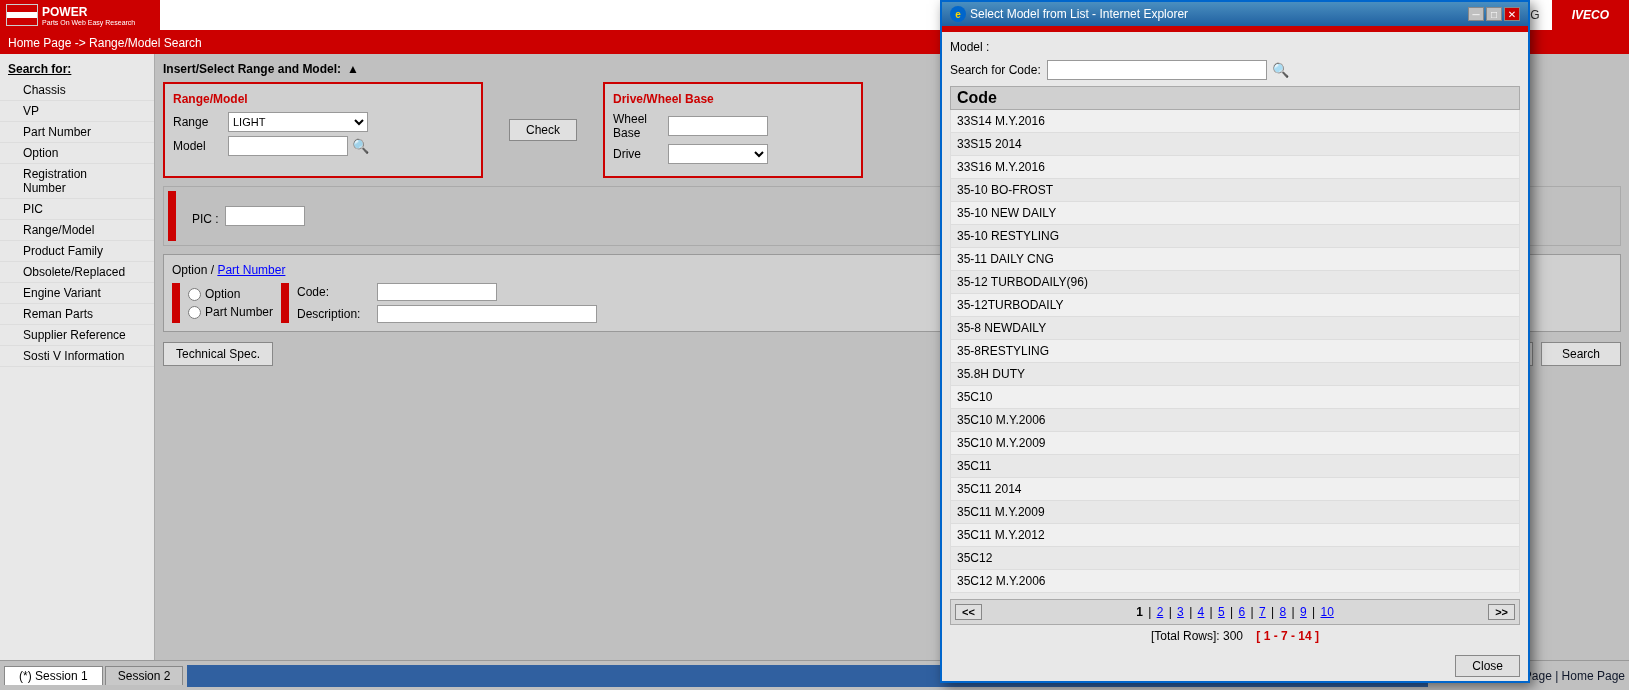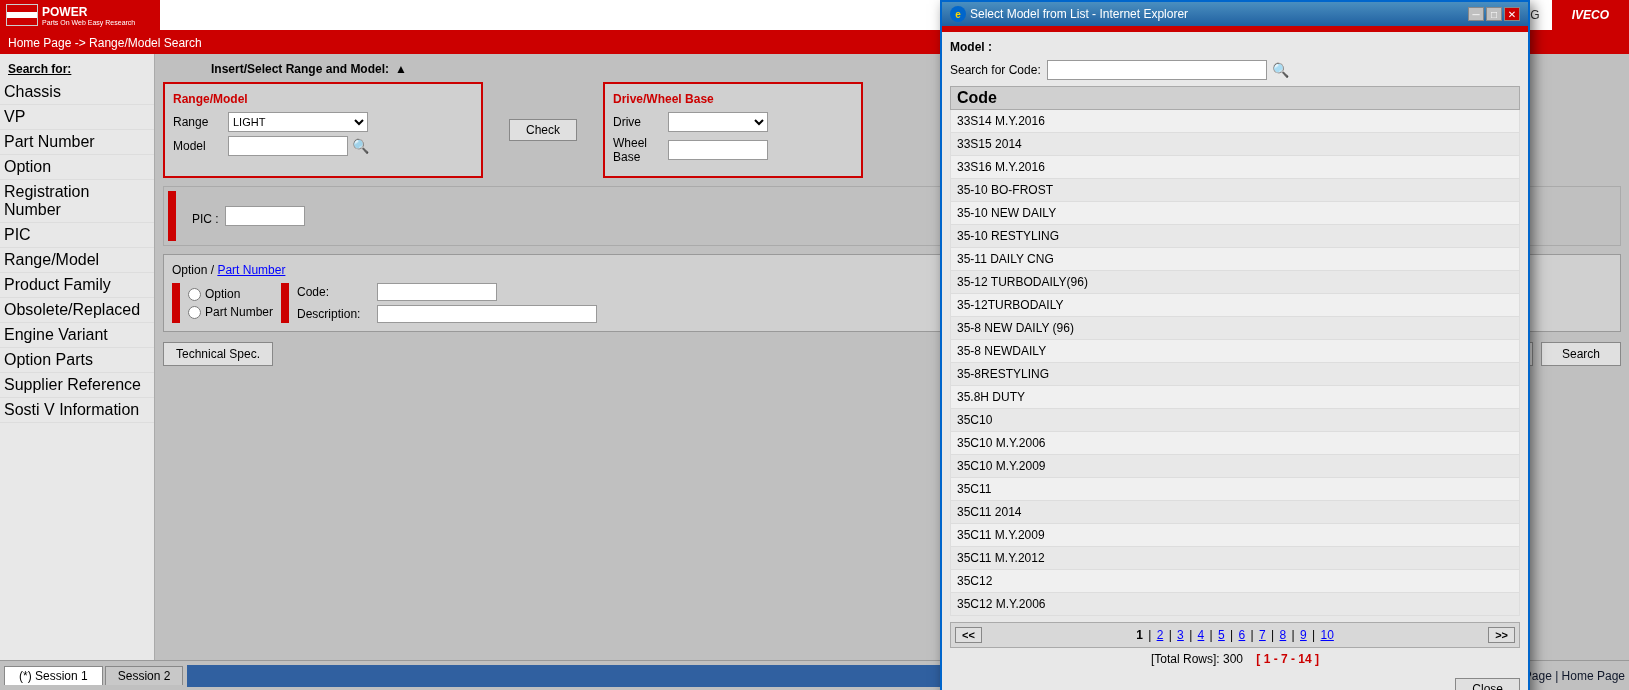--- a/index.html
+++ b/index.html
@@ -12,26 +12,26 @@
 
     
     .breadcrumb { background: #cc0000; color: white; padding: 3px 8px; font-size: 12px; height: 22px; display: flex; align-items: center; }
 
     
     .main-container { display: flex; height: calc(690px - 54px - 30px); }
 
     
     .sidebar { width: 155px; background: #e8e8e8; border-right: 1px solid #aaa; padding: 4px 0; }
     .sidebar-section-title { font-weight: bold; padding: 4px 8px; font-size: 12px; text-decoration: underline; }
-    .sidebar-item { padding: 3px 4px; cursor: pointer; font-size: 16px; border-bottom: 1px solid #ddd; }
+    .sidebar-item { padding: 3px 23px; cursor: pointer; font-size: 12px; border-bottom: 1px solid #ddd; }
 
     
     .content-area { flex: 1; background: #c0c0c0; padding: 8px; overflow: auto; }
 
-    .section-title-bar { display: flex; align-items: center; margin-bottom: 6px; font-weight: bold; font-size: 13px; margin-left: 48px; }
+    .section-title-bar { display: flex; align-items: center; margin-bottom: 6px; font-weight: bold; font-size: 13px; }
     .section-title-bar .arrow { margin-left: 6px; }
     .form-box-title { color: #cc0000; font-weight: bold; margin-bottom: 6px; font-size: 12px; }
     .form-field { display: flex; align-items: center; margin-bottom: 4px; }
     .form-label { width: 55px; font-size: 12px; }
     .form-input { height: 20px; border: 1px solid #999; background: white; font-size: 11px; }
     .form-select { height: 20px; border: 1px solid #999; background: white; font-size: 11px; }
 
     .check-btn { margin: 4px 8px; padding: 3px 16px; background: #e0e0e0; border: 1px solid #888; cursor: pointer; font-size: 12px; }
     .pic-label { margin-right: 6px; }
     .pic-input { width: 80px; height: 20px; border: 1px solid #999; background: white; }
@@ -58,21 +58,21 @@
 
     
     .popup-overlay { position: absolute; top: 0; left: 940px; width: 600px; height: 660px; z-index: 100; }
     .popup { background: #e8e8e8; border: 2px solid #0066cc; width: 590px; box-shadow: 4px 4px 12px rgba(0,0,0,0.5); }
     .popup-titlebar { background: linear-gradient(to bottom, #4a8fc0, #2060a0); color: white; padding: 4px 8px; display: flex; align-items: center; justify-content: space-between; font-size: 12px; }
     .popup-controls { display: flex; gap: 2px; }
     .popup-btn { width: 16px; height: 14px; background: #c0c0c0; border: 1px solid #888; font-size: 10px; cursor: pointer; display: flex; align-items: center; justify-content: center; }
     .popup-btn-close { background: #cc0000; color: white; }
     .popup-red-bar { background: #cc0000; height: 6px; }
     .popup-body { padding: 8px; }
-    .popup-model-label { font-weight: bold; margin-bottom: 6px; font-size: 12px; }
+    .popup-model-label { font-weight: normal; margin-bottom: 6px; font-size: 12px; }
     .search-code-row { display: flex; align-items: center; margin-bottom: 6px; }
     .search-code-label { margin-right: 6px; font-size: 12px; }
     .search-code-input { width: 220px; height: 20px; border: 1px solid #999; background: white; font-size: 11px; }
     .search-code-icon { margin-left: 6px; cursor: pointer; }
 
     
     .code-table { width: 100%; border-collapse: collapse; }
     .code-table thead th { background: #d0d0d0; border: 1px solid #aaa; padding: 2px 6px; text-align: left; font-weight: bold; font-size: 16px; }
     .code-table tbody tr { border-bottom: 1px solid #ddd; }
     .code-table tbody td { padding: 4px 6px; font-size: 12px; border-left: 1px solid #ddd; border-right: 1px solid #ddd; }
@@ -132,21 +132,21 @@
     <div class="sidebar-item">Chassis</div>
     <div class="sidebar-item">VP</div>
     <div class="sidebar-item">Part Number</div>
     <div class="sidebar-item">Option</div>
     <div class="sidebar-item">Registration Number</div>
     <div class="sidebar-item">PIC</div>
     <div class="sidebar-item">Range/Model</div>
     <div class="sidebar-item">Product Family</div>
     <div class="sidebar-item">Obsolete/Replaced</div>
     <div class="sidebar-item">Engine Variant</div>
-    <div class="sidebar-item">Option Parts</div>
+    <div class="sidebar-item">Reman Parts</div>
     <div class="sidebar-item">Supplier Reference</div>
     <div class="sidebar-item">Sosti V Information</div>
   </div>
 
   <div class="content-area">
     <div class="section-title-bar">
       <span>Insert/Select Range and Model:</span>
       <span class="arrow">▲</span>
     </div>
 
@@ -166,29 +166,29 @@
           <span style="margin-left:4px;cursor:pointer;font-size:14px;">🔍</span>
         </div>
       </div>
 
       <div style="display:flex;align-items:center;padding:8px;">
         <button class="check-btn">Check</button>
       </div>
 
       <div style="background:#d0d0d0;border:2px solid #cc0000;padding:8px;width:260px;">
         <div class="form-box-title">Drive/Wheel Base</div>
+        <div class="form-field" style="margin-top:4px;">
+          <span class="form-label">Wheel Base</span>
+          <input class="form-input" style="width: 100px;" type="text" value="">
+        </div>
         <div class="form-field">
           <span class="form-label">Drive</span>
           <select class="form-select" style="width:100px;">
             <option></option>
           </select>
-        </div>
-        <div class="form-field" style="margin-top:4px;">
-          <span class="form-label">Wheel Base</span>
-          <input class="form-input" style="width: 100px;" type="text" value="">
         </div>
       </div>
     </div>
 
     <div style="display:flex;gap:4px;margin-bottom:8px;background:#c0c0c0;padding:4px;border:1px solid #aaa;min-height:60px;align-items:center;">
       <div style="width:8px;background:#cc0000;align-self:stretch;min-height:50px;"></div>
       <div style="display:flex;align-items:flex-end;padding:12px;">
         <span class="pic-label">PIC :</span>
         <input class="pic-input" type="text" value="" style="">
       </div>
@@ -303,23 +303,20 @@
             <tr>
               <td>35-11 DAILY CNG</td>
             </tr>
             <tr>
               <td>35-12 TURBODAILY(96)</td>
             </tr>
             <tr>
               <td>35-12TURBODAILY</td>
             </tr>
             <tr>
-              <td>35-8 NEW DAILY (96)</td>
-            </tr>
-            <tr>
               <td>35-8 NEWDAILY</td>
             </tr>
             <tr>
               <td>35-8RESTYLING</td>
             </tr>
             <tr>
               <td>35.8H DUTY</td>
             </tr>
             <tr>
               <td>35C10</td>

